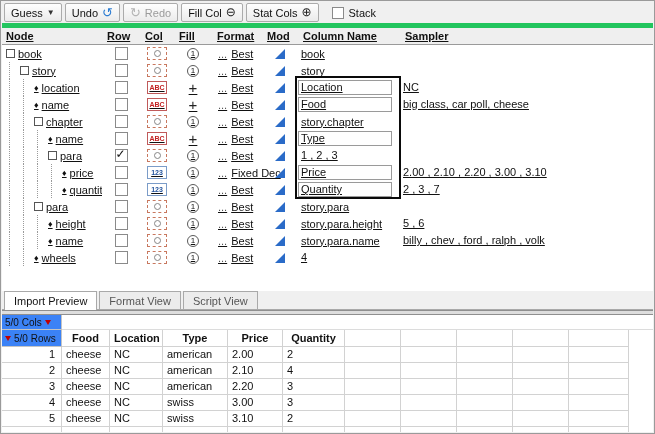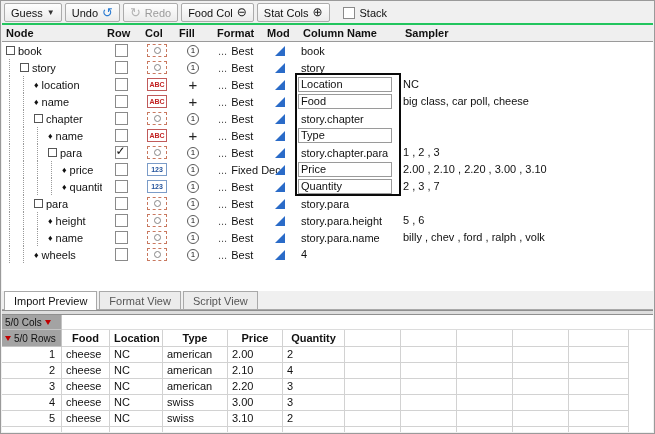--- a/index.html
+++ b/index.html
@@ -16,21 +16,21 @@
   .btn .caret{font-size:8px;color:#333;}
   .undo-ic{color:#2d7dd2;font-size:13px;line-height:11px;}
   .redo-ic{color:#b5b5b5;font-size:13px;line-height:11px;}
   .btn.disabled{color:#9b9b9b;}
   .circ-ic{font-size:12px;line-height:11px;color:#222;}
   .stackwrap{display:inline-flex;align-items:center;gap:5px;margin-left:10px;}
   .cbx{width:12px;height:12px;border:1px solid #8a8a8a;background:#fff;display:inline-block;box-sizing:border-box;}
 
   
   .tree{position:absolute;top:22px;left:1px;right:1px;height:268px;background:#fff;
-        border-top:2px solid #22c55e;}
+        border-top:5px solid #22c55e;text-decoration:underline;}
   .thead{display:flex;height:16px;align-items:center;background:#efefef;border-bottom:1px solid #9a9a9a;}
   .thead>div{font-weight:bold;box-sizing:border-box;padding-left:5px;overflow:hidden;white-space:nowrap;}
   .c-node{width:100px;}
   .c-row{width:38px;}
   .c-col{width:34px;}
   .c-fill{width:38px;}
   .c-fmt{width:50px;}
   .c-mod{width:36px;}
   .c-name{width:102px;}
   .c-smp{flex:1;}
@@ -73,21 +73,21 @@
        border-bottom:none;background:#ececec;color:#555;margin-right:2px;white-space:nowrap;}
   .tab.active{background:#fff;color:#111;height:18px;margin-bottom:-1px;z-index:2;}
 
   
   .splitter{position:absolute;top:309px;left:1px;right:1px;height:5px;background:#dedede;
             border-top:1px solid #8f8f8f;border-bottom:1px solid #8f8f8f;box-sizing:border-box;}
 
   
   .grid{position:absolute;top:314px;left:1px;right:1px;bottom:1px;background:#fff;overflow:hidden;}
   .gtop{display:flex;height:15px;}
-  .corner{background:#a3a3a3;border-right:1px solid #c4c4c4;border-bottom:1px solid #c4c4c4;
+  .corner{background:#3b82f6;border-right:1px solid #c4c4c4;border-bottom:1px solid #c4c4c4;
           box-sizing:border-box;display:flex;align-items:center;gap:3px;padding:0 3px;font-size:10px;
           white-space:nowrap;overflow:hidden;}
   .ctop{width:60px;height:15px;}
   .cbot{width:60px;height:17px;}
   .gtopfill{flex:1;border-bottom:1px solid #dcdcdc;}
   .rtri{width:0;height:0;border-top:5px solid #c00000;border-left:3px solid transparent;
         border-right:3px solid transparent;flex:none;}
   .ghrow{display:flex;height:17px;}
   .ghcells{display:flex;flex:1;}
   .gcell{box-sizing:border-box;border-right:1px solid #d2d2d2;border-bottom:1px solid #d2d2d2;
@@ -109,21 +109,21 @@
     </span>
     <span class="btn">
       <span>Undo</span>
       <span class="undo-ic">↺</span>
     </span>
     <span class="btn disabled">
       <span class="redo-ic">↻</span>
       <span>Redo</span>
     </span>
     <span class="btn">
-      <span>Food Col</span>
+      <span>Fill Col</span>
       <span class="circ-ic">⊖</span>
     </span>
     <span class="btn">
       <span>Stat Cols</span>
       <span class="circ-ic">⊕</span>
     </span>
     <span class="stackwrap">
       <span class="cbx"></span>
       <span>Stack</span>
     </span>
@@ -330,23 +330,20 @@
           </div>
           <div class="c-fill">
             <span class="fill1">1</span>
           </div>
           <div class="c-fmt">
             <span class="dots">...</span>
             <span class="fmtv">Best</span>
           </div>
           <div class="c-mod">
             <span class="tri"></span>
-          </div>
-          <div class="c-name">
-            <span class="nametext">story.chapter.para</span>
           </div>
           <div class="c-smp">1 , 2 , 3</div>
         </div>
         <div class="trow">
           <div class="c-node">
             <span class="guide"></span>
             <span class="guide"></span>
             <span class="guide"></span>
             <span class="guide"></span>
             <span class="dm">♦</span>

